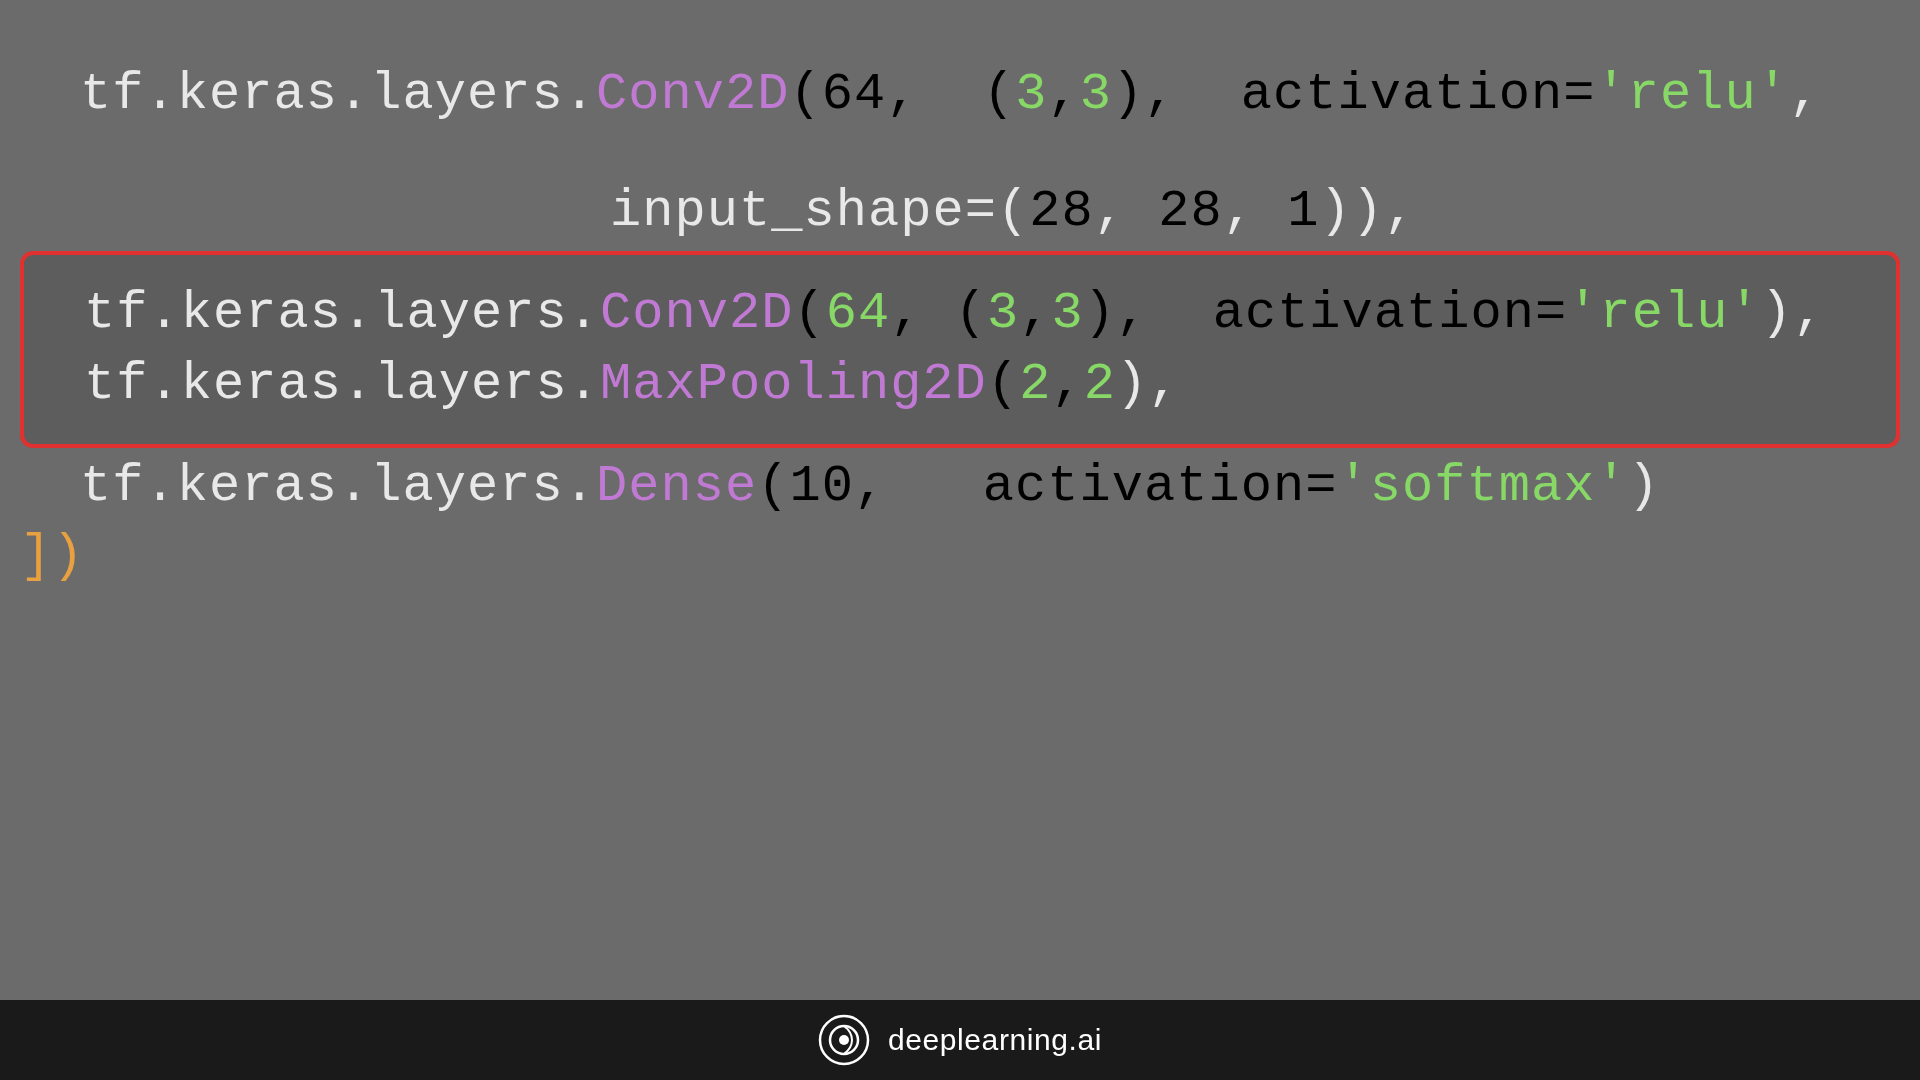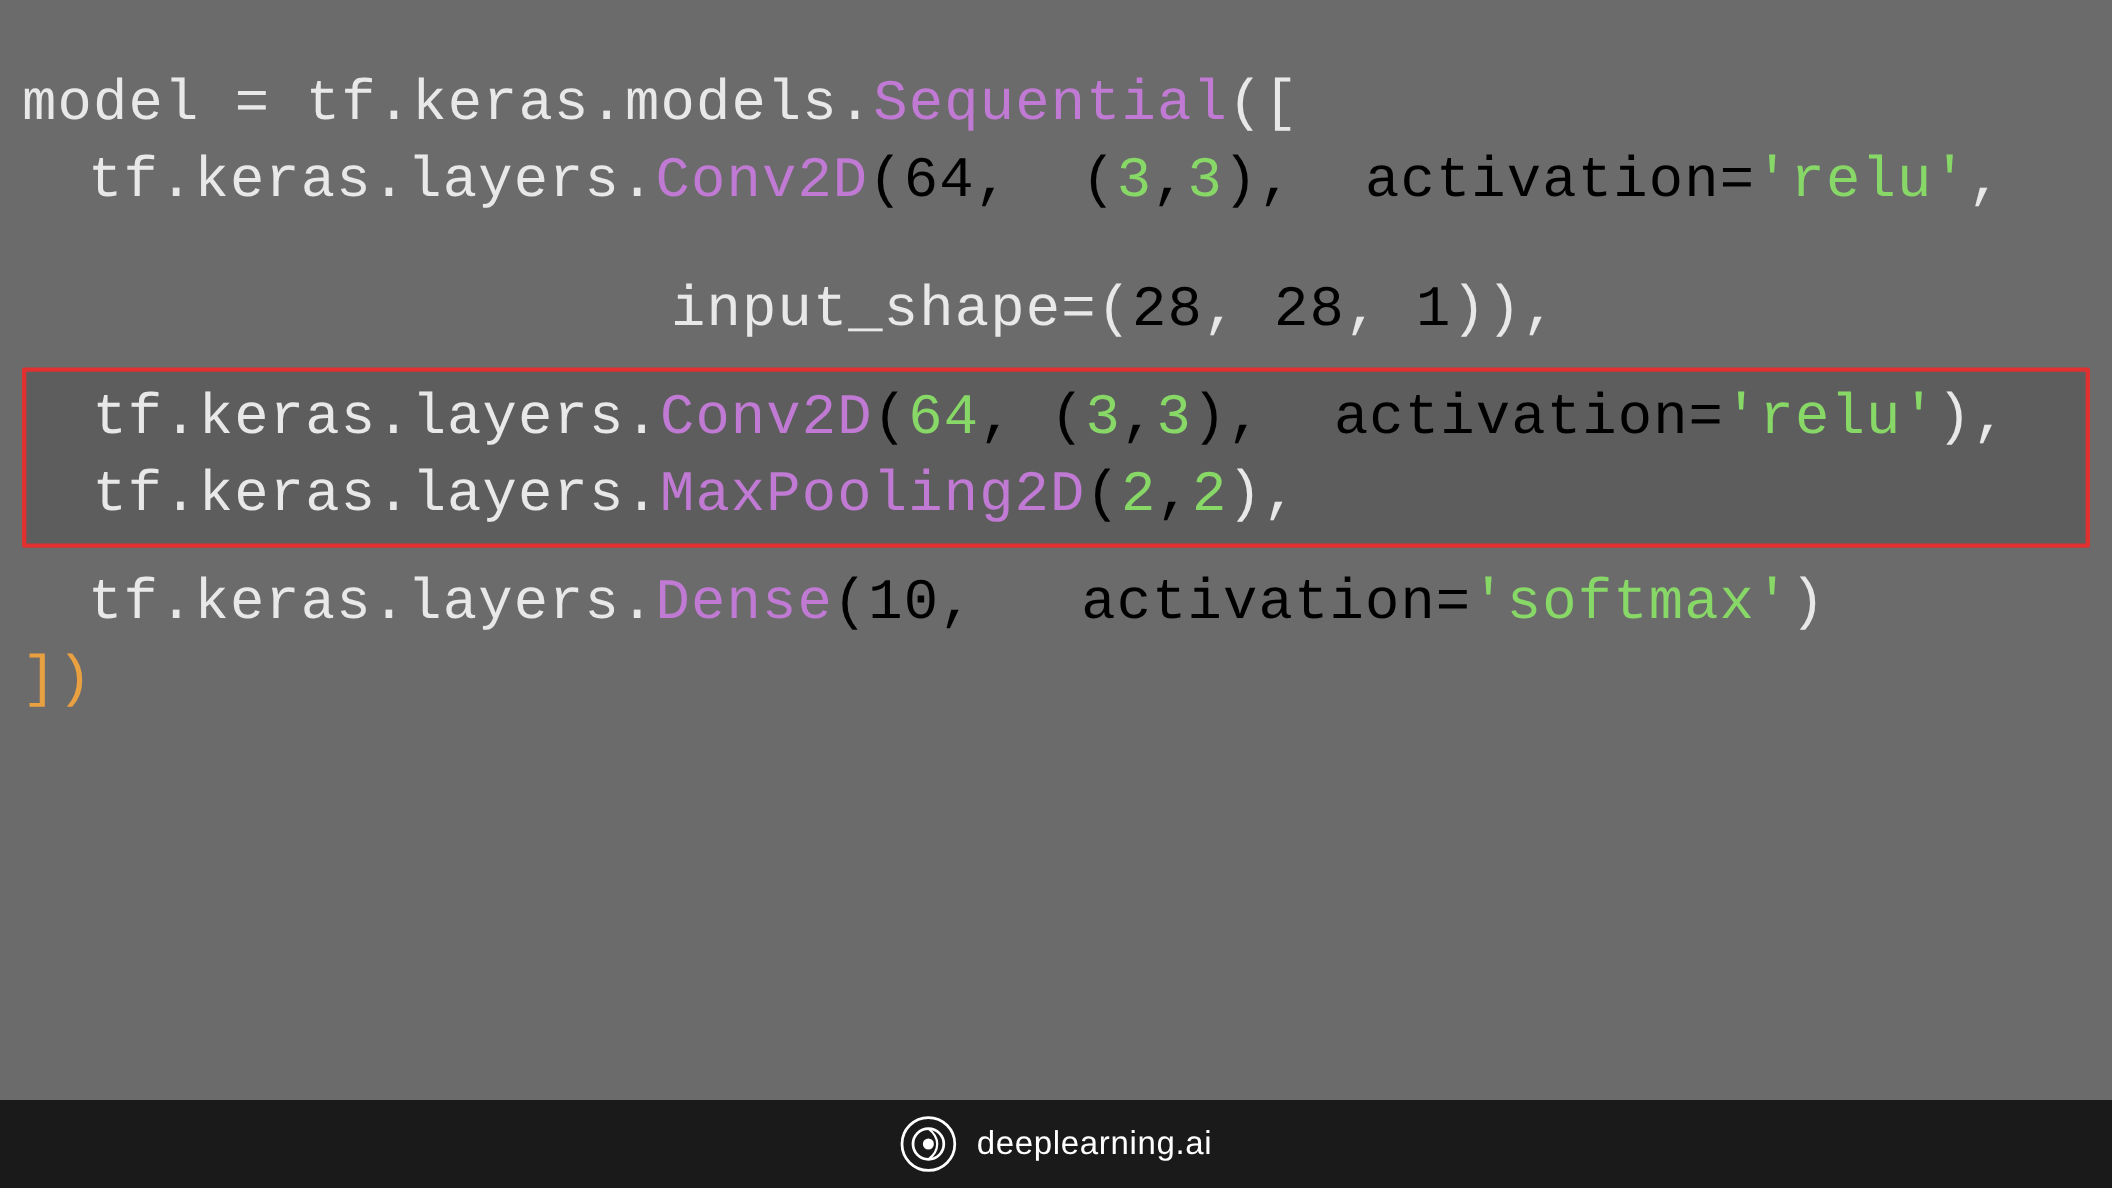--- a/index.html
+++ b/index.html
@@ -28,24 +28,24 @@
     }
 
     .code-block {
       font-size: 52px;
       line-height: 1.35;
       letter-spacing: 0.02em;
     }
 
     .highlight-box {
       border: 4px solid #e03030;
-      border-radius: 2px;
+      border-radius: 13px;
       background-color: rgba(80, 80, 80, 0.5);
-      margin: 16px 0;
-      padding: 8px 20px;
+      margin: 4px 0;
+      padding: 24px 20px;
       display: inline-block;
       width: calc(100% - 0px);
     }
 
     .highlight-line {
       display: block;
     }
 
     .c-white { color: #e8e8e8; }
     .c-purple { color: #c07ad4; }
@@ -82,21 +82,20 @@
 
     .indent1 { padding-left: 60px; }
   </style>
 </head>
 <body>
 
 <div class="code-area">
   <div class="code-block">
 
     
-    <span class="line"><span class="c-white">model = tf.keras.models.</span><span class="c-purple">Sequential</span><span class="c-white">([</span></span>
 
     
     <span class="line indent1"><span class="c-white">tf.keras.layers.</span><span class="c-purple">Conv2D</span><span class="c-yellow">(64,  (</span><span class="c-green">3</span><span class="c-yellow">,</span><span class="c-green">3</span><span class="c-yellow">),  activation=</span><span class="c-green">'relu'</span><span class="c-white">,</span></span>
 
     
     <span class="line" style="padding-left:590px;margin-top:47px;"><span class="c-white">input_shape=(</span><span class="c-yellow">28</span><span class="c-white">, </span><span class="c-yellow">28</span><span class="c-white">, </span><span class="c-yellow">1</span><span class="c-white">)),</span></span>
 
     
 
     

